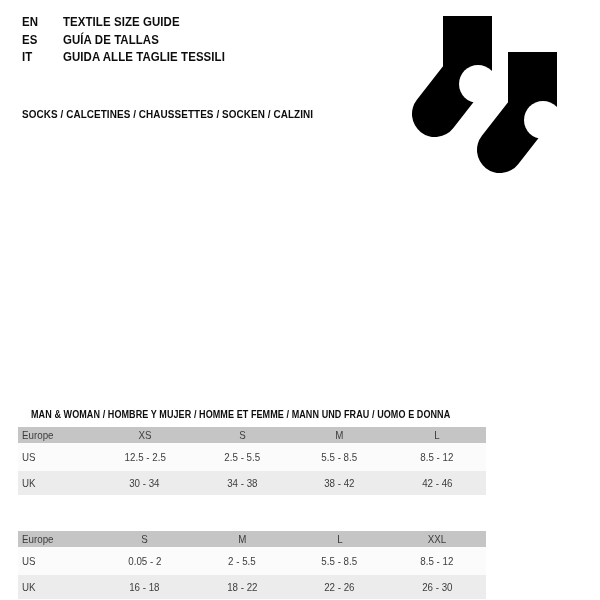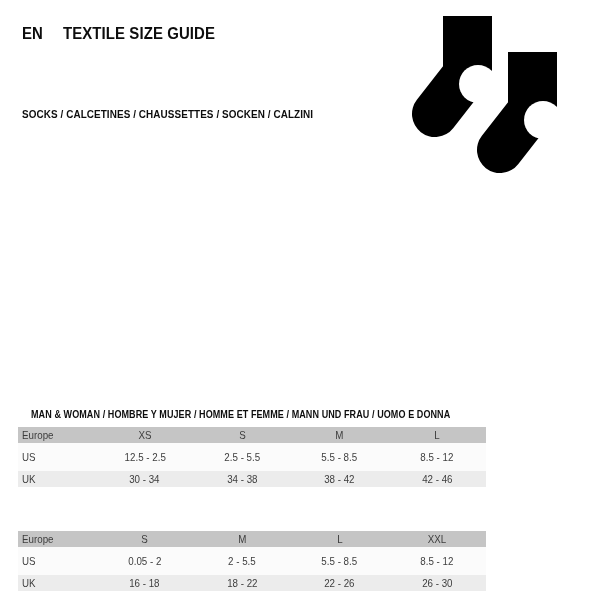--- a/index.html
+++ b/index.html
@@ -8,55 +8,63 @@
     font-family:"Liberation Sans","DejaVu Sans",sans-serif;color:#0d0d0d;
   }
   
   .cnd{display:inline-block;white-space:nowrap;transform:scaleX(0.88);transform-origin:0 50%;}
   .cnd-c{display:inline-block;white-space:nowrap;transform:scaleX(0.93);transform-origin:50% 50%;}
   .cnd-l{display:inline-block;white-space:nowrap;transform:scaleX(0.93);transform-origin:0 50%;}
   .cnd-t{display:inline-block;white-space:nowrap;transform:scaleX(0.82);transform-origin:0 50%;}
   .cnd-s{display:inline-block;white-space:nowrap;transform:scaleX(0.90);transform-origin:0 50%;}
 
   
-  .lang-block{position:absolute;left:22px;top:13px;font-size:17px;font-weight:bold;letter-spacing:0.1px;margin-top:12px;}
+  .lang-block{position:absolute;left:22px;top:13px;font-size:13px;font-weight:bold;letter-spacing:0.1px;}
   .lang-row{height:17.5px;display:flex;align-items:center;}
   .lang-code{display:inline-block;width:41px;flex:0 0 41px;}
   .socks-line{position:absolute;left:22px;top:108px;font-size:11px;font-weight:bold;letter-spacing:0.1px;}
 
   
   .icon-wrap{position:absolute;left:405px;top:8px;width:165px;height:172px;}
 
   
   .tbl-title{position:absolute;left:31px;font-size:11px;font-weight:bold;letter-spacing:0.1px;text-decoration:underline;}
   .tbl{position:absolute;left:18px;width:468px;font-size:10.5px;font-weight:normal;color:#3d3d3d;}
   .tr{display:flex;align-items:center;}
   .tr-head{height:16px;background:#c5c5c5;justify-content:space-between;}
   .tr-a{height:28px;background:#fbfbfb;}
-  .tr-b{height:16px;background:#ececec;}
+  .tr-b{height:24px;background:#ececec;}
   .td{overflow:visible;}
   .td-0{flex:0 0 74px;padding-left:4px;text-align:left;}
   .td-c{flex:1 1 0;text-align:center;}
   #title-1{top:408px;}  #table-1{top:427px;}
   #title-2{top:513px;}  #table-2{top:531px;}
 
   .ink{fill:#000000;}
   .ink-s{stroke:#000000;}
   .bg{fill:#ffffff;}
   .bg-s{stroke:#ffffff;}
 </style>
 </head>
 <body>
 
 <div class="canvas">
 
   <div class="lang-block">
     <div class="lang-row">
       <span class="lang-code cnd">EN</span>
       <span class="cnd">TEXTILE SIZE GUIDE</span>
+    </div>
+    <div class="lang-row">
+      <span class="lang-code cnd">ES</span>
+      <span class="cnd">GUÍA DE TALLAS</span>
+    </div>
+    <div class="lang-row">
+      <span class="lang-code cnd">IT</span>
+      <span class="cnd">GUIDA ALLE TAGLIE TESSILI</span>
     </div>
   </div>
 
   <div class="socks-line">
     <span class="cnd-s">SOCKS / CALCETINES / CHAUSSETTES / SOCKEN / CALZINI</span>
   </div>
 
   <div class="icon-wrap">
     <svg width="165" height="172" viewBox="0 0 165 172" xmlns="http://www.w3.org/2000/svg">
 

